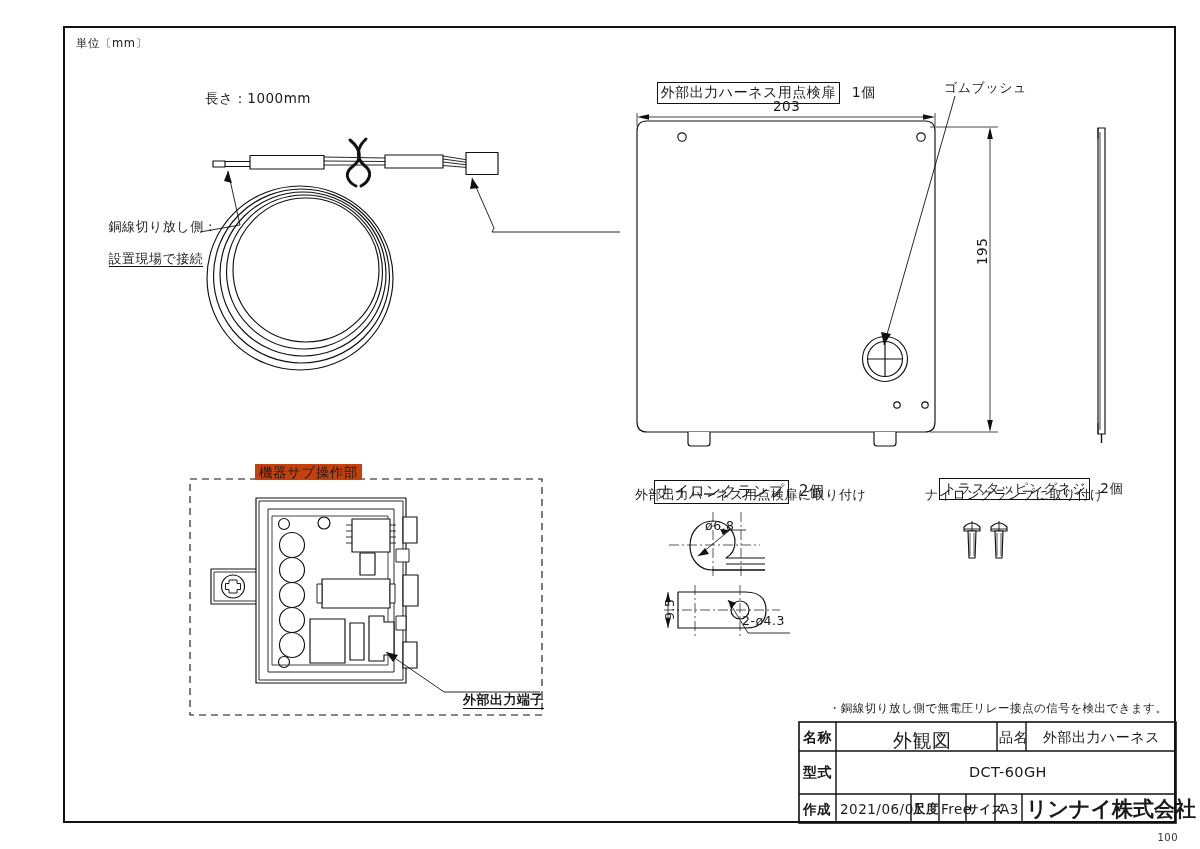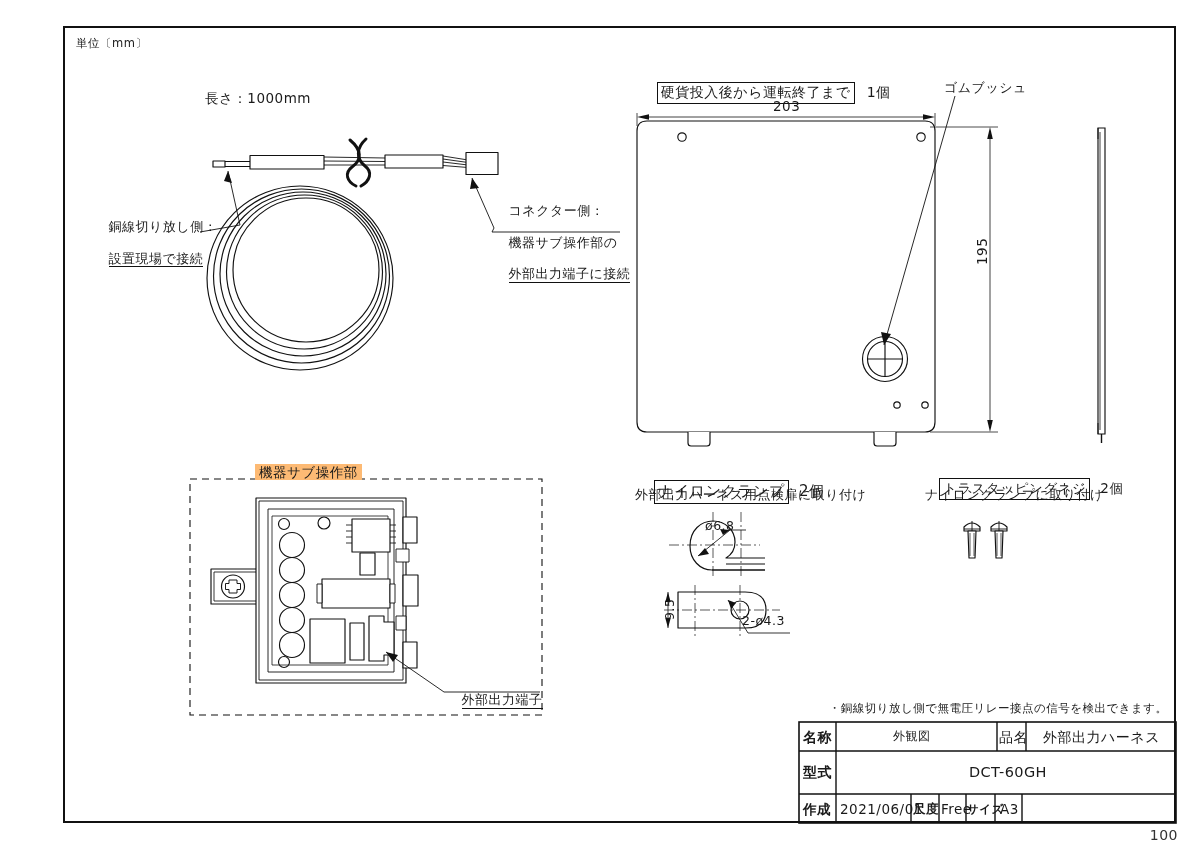--- a/index.html
+++ b/index.html
@@ -14,21 +14,21 @@
     border:2.5px solid #111;box-sizing:border-box;background:#fff;
   }
   .txt{position:absolute;white-space:pre;line-height:1.22;}
   .jp{font-family:"DejaVu Sans","Liberation Sans",sans-serif;letter-spacing:0.5px;}
   .boxed{
     border:1px solid #111;padding:1px 3px 2px 3px;display:inline-block;
     background:#fff;
   }
   .u{border-bottom:1px solid #111;display:inline-block;}
   svg{position:absolute;left:0;top:0;overflow:visible;}
-  .pageno{position:absolute;right:22px;bottom:6px;font-size:14px;color:#333;letter-spacing:0.5px;margin-top:35px;}
+  .pageno{position:absolute;right:22px;bottom:6px;font-size:10px;color:#333;letter-spacing:0.5px;margin-top:35px;}
 </style>
 </head>
 <body>
 
 <div id="sheet">
 
   <div class="frame"></div>
 
   <div class="txt jp" style="left:76px;top:36px;font-size:11.5px;">単位〔mm〕</div>
 
@@ -68,28 +68,23 @@
       <path d="M472,178 L479,188 L470,189 Z" fill="#111" stroke="none"></path>
       <path d="M492,232 L620,232" stroke-width="0.9"></path>
     </g>
   </svg>
 
   <div class="txt jp" style="left:90px;top:203px;font-size:13px;">
     <span>銅線切り放し側：</span><br>
     <span class="u">設置現場で接続</span>
   </div>
 
-  <div class="txt jp" style="left:490px;top:187px;font-size:13px;">
-    <span>コネクター側：</span><br>
-    <span>機器サブ操作部の</span><br>
-    <span class="u">外部出力端子に接続</span>
-  </div>
 
   <div class="txt jp" style="left:637px;top:65px;font-size:14px;">
-    <span class="boxed">硬貨投入後から運転終了まで</span><span style="margin-left:12px;">1個</span>
+    <span class="boxed">外部出力ハーネス用点検扉</span><span style="margin-left:12px;">1個</span>
   </div>
 
   <svg width="1200" height="849">
     <g fill="none" stroke="#111" stroke-width="1.15">
 
       <path d="M637,131 Q637,121 647,121 L925,121 Q935,121 935,131 L935,422 Q935,432 925,432 L647,432 Q637,432 637,422 Z" fill="#fff"></path>
 
       <path d="M688,432 L688,443 Q688,446 691,446 L707,446 Q710,446 710,443 L710,432" fill="#fff"></path>
       <path d="M874,432 L874,443 Q874,446 877,446 L893,446 Q896,446 896,443 L896,432" fill="#fff"></path>
 
@@ -120,21 +115,21 @@
       <path d="M1100,132 L1100,430" stroke-width="0.8"></path>
       <path d="M1098,128 L1098,139 M1098,423 L1098,434" stroke-width="0.9"></path>
       <path d="M1101.5,434 L1101.5,443" stroke-width="1.4"></path>
     </g>
   </svg>
 
   <div class="txt jp" style="left:773px;top:98px;font-size:13.5px;">203</div>
   <div class="txt jp" style="left:974px;top:265px;font-size:13.5px;transform:rotate(-90deg);transform-origin:left top;">195</div>
   <div class="txt jp" style="left:944px;top:80px;font-size:13px;">ゴムブッシュ</div>
 
-  <div class="txt jp" style="left:255px;top:464px;font-size:13.5px;background:#fdba74;padding:0 4px;z-index:3;">機器サブ操作部</div>
+  <div class="txt jp" style="left:255px;top:464px;font-size:13.5px;background:#c2410c;padding:0 4px;z-index:3;">機器サブ操作部</div>
 
   <svg width="1200" height="849">
 
     <rect x="190" y="479" width="352" height="236" fill="none" stroke="#111" stroke-width="1.1" stroke-dasharray="7,5"></rect>
     <g fill="none" stroke="#111" stroke-width="1.15" stroke-linejoin="round">
 
       <path d="M211,569 L260,569 L260,604 L211,604 Z" fill="#fff"></path>
       <path d="M214,572 L257,572 L257,601 L214,601 Z" stroke-width="0.85"></path>
       <circle cx="233" cy="586.5" r="11.5"></circle>
       <path d="M229,580 L237,580 L237,583.5 L240.5,583.5 L240.5,589.5 L237,589.5 L237,593 L229,593 L229,589.5 L225.5,589.5 L225.5,583.5 L229,583.5 Z" stroke-width="0.95" fill="#fff"></path>
@@ -174,21 +169,21 @@
 
       <path d="M350,623 L364,623 L364,660 L350,660 Z" fill="#fff"></path>
 
       <path d="M369,616 L384,616 L384,622 L394,622 L394,655 L384,655 L384,661 L369,661 Z" fill="#fff"></path>
 
       <path d="M386,652 L444,692 L540,692" stroke-width="0.9"></path>
       <path d="M386,652 L398,655 L393,662 Z" fill="#111" stroke="none"></path>
     </g>
   </svg>
 
-  <div class="txt jp" style="left:443px;top:676px;font-size:13px;">
+  <div class="txt jp" style="left:443px;top:676px;font-size:13px;font-weight:bold;">
     <span class="u">外部出力端子</span>
   </div>
 
   <div class="txt jp" style="left:633px;top:462px;font-size:15px;">
     <span class="boxed">ナイロンクランプ</span><span style="margin-left:10px;">2個</span>
   </div>
   <div class="txt jp" style="left:635px;top:487px;font-size:13px;">外部出力ハーネス用点検扉に取り付け</div>
 
   <svg width="1200" height="849">
     <g fill="none" stroke="#111" stroke-width="1.2" stroke-linejoin="round">
@@ -268,29 +263,30 @@
       <path d="M836,794 L836,823" stroke-width="1.4"></path>
       <path d="M911,794 L911,823" stroke-width="1.4"></path>
       <path d="M939,794 L939,823" stroke-width="1.4"></path>
       <path d="M966,794 L966,823" stroke-width="1.4"></path>
       <path d="M995,794 L995,823" stroke-width="1.4"></path>
       <path d="M1022,794 L1022,823" stroke-width="1.4"></path>
     </g>
   </svg>
 
   <div class="txt jp" style="left:803px;top:729px;font-size:14px;font-weight:bold;">名称</div>
-  <div class="txt jp" style="left:893px;top:729px;font-size:12px;">外観図</div>
+  <div class="txt jp" style="left:893px;top:729px;font-size:19px;">外観図</div>
   <div class="txt jp" style="left:999px;top:729px;font-size:14px;font-weight:normal;">品名</div>
   <div class="txt jp" style="left:1043px;top:729px;font-size:14px;">外部出力ハーネス</div>
 
   <div class="txt jp" style="left:803px;top:764px;font-size:14px;font-weight:bold;">型式</div>
   <div class="txt jp" style="left:969px;top:764px;font-size:14.5px;letter-spacing:0.4px;">DCT-60GH</div>
 
   <div class="txt jp" style="left:803px;top:801px;font-size:13.5px;font-weight:bold;">作成</div>
   <div class="txt jp" style="left:840px;top:801px;font-size:13.5px;">2021/06/01</div>
   <div class="txt jp" style="left:913px;top:801px;font-size:12.5px;font-weight:bold;">尺度</div>
   <div class="txt jp" style="left:941px;top:801px;font-size:13.5px;">Free</div>
   <div class="txt jp" style="left:967px;top:802px;font-size:11.5px;font-weight:bold;">サイズ</div>
   <div class="txt jp" style="left:1000px;top:801px;font-size:13.5px;">A3</div>
+  <div class="txt jp" style="left:1026px;top:797px;font-size:21px;font-weight:bold;letter-spacing:0px;">リンナイ株式会社</div>
 
   <div class="pageno">100</div>
 
 </div>
 
 </body></html>

